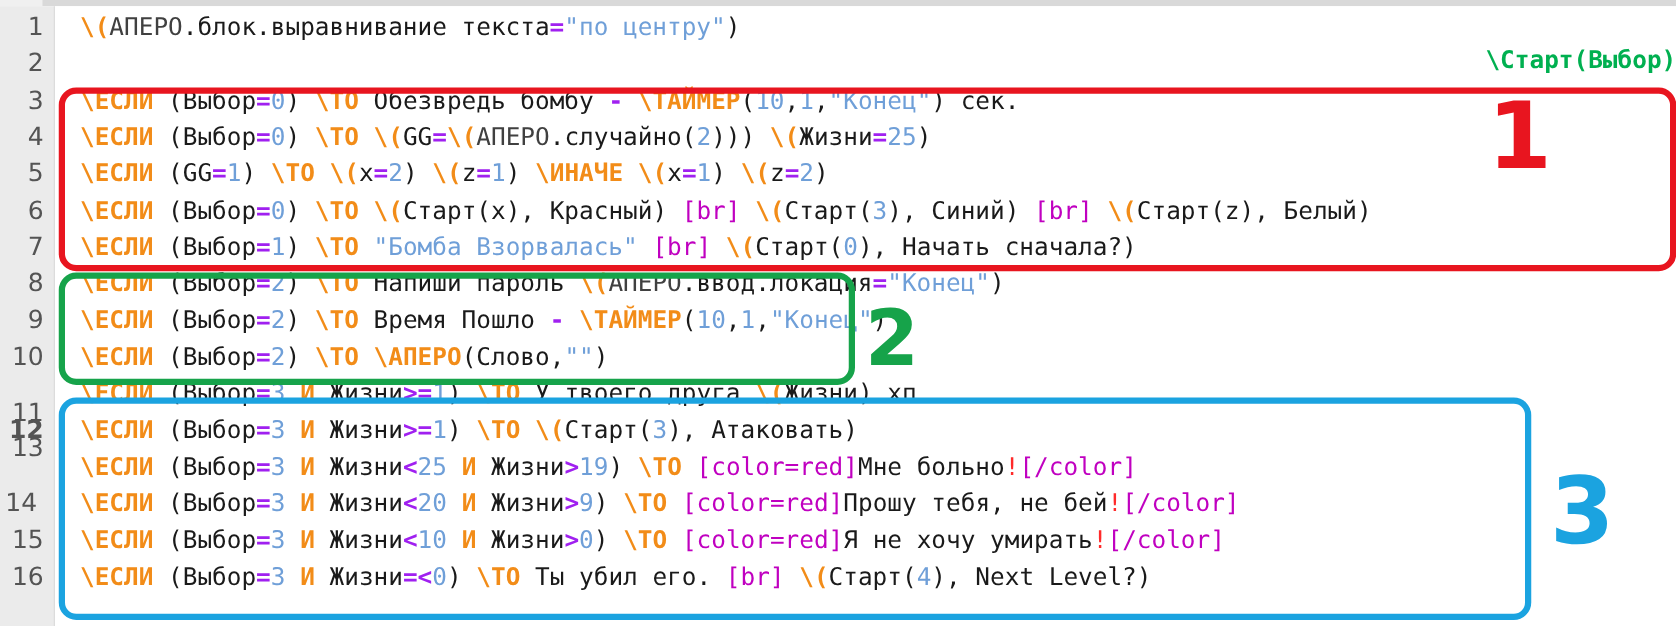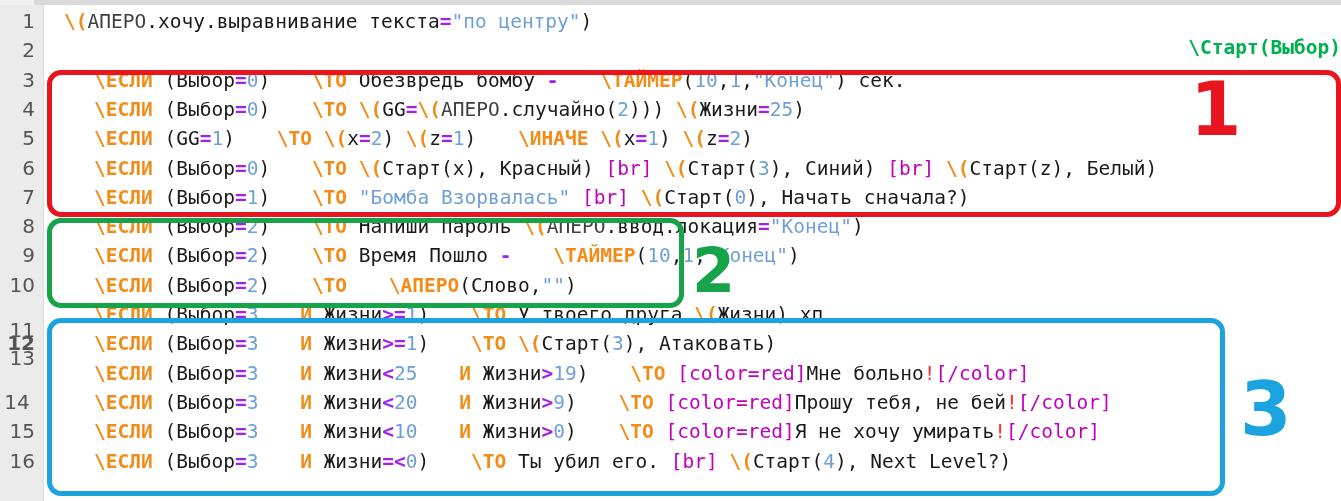--- a/index.html
+++ b/index.html
@@ -67,21 +67,21 @@
     line-height: 29.3px;
     white-space: pre;
     font-family: "DejaVu Sans Mono", monospace;
     font-size: 19.5px;
     color: #1a1a1a;
     padding-left: 20px;
     box-sizing: border-box;
     letter-spacing: 0px;
   }
   
-  .kw   { color: #f28c18; font-weight: bold; margin-left: 30px; }
+  .kw   { color: #f28c18; font-weight: bold; }
   .fn   { color: #00b050; font-weight: bold; }
   .obj  { color: #404040; }
   .num  { color: #6f9fd8; }
   .str  { color: #6f9fd8; }
   .op   { color: #a020f0; font-weight: bold; }
   .tag  { color: #c000c0; }
   .bang { color: #ff2a2a; }
   .bs   { color: #f28c18; font-weight: bold; }
   .pl   { color: #1a1a1a; }
 
@@ -123,21 +123,21 @@
       <div class="gutter-num" style="top: 265.7px;">10</div>
       <div class="gutter-num" style="top: 311px; text-align: right;">11</div>
       <div class="gutter-num" style="top: 324.3px; font-weight: bold;">12</div>
       <div class="gutter-num" style="top: 339px;">13</div>
       <div class="gutter-num" style="top: 382.9px; text-align: center;">14</div>
       <div class="gutter-num" style="top: 412.2px;">15</div>
       <div class="gutter-num" style="top: 441.5px; padding-left: 13px;">16</div>
     </div>
 
   <div class="code" id="code">
-      <div class="code-line" style="top: 2px;"><span class="bs">\(</span><span class="obj">АПЕРО</span><span class="pl">.хочу.выравнивание текста</span><span class="op">=</span><span class="str">"по центру"</span><span class="pl">)</span></div>
+      <div class="code-line" style="top: 2px;"><span class="bs">\(</span><span class="obj">АПЕРО</span><span class="pl">.блок.выравнивание текста</span><span class="op">=</span><span class="str">"по центру"</span><span class="pl">)</span></div>
       <div class="code-line" style="top: 28px; text-align: right;"><span class="fn">\Старт</span><span class="fn">(</span><span class="fn">Выбор</span><span class="fn">)</span></div>
       <div class="code-line" style="top: 60.6px;"><span class="kw">\ЕСЛИ</span><span class="pl"> (Выбор</span><span class="op">=</span><span class="num">0</span><span class="pl">) </span><span class="kw">\ТО</span><span class="pl"> Обезвредь бомбу </span><span class="op">-</span><span class="pl"> </span><span class="kw">\ТАЙМЕР</span><span class="pl">(</span><span class="num">10</span><span class="pl">,</span><span class="num">1</span><span class="pl">,</span><span class="str">"Конец"</span><span class="pl">) сек.</span></div>
       <div class="code-line" style="top: 89.9px;"><span class="kw">\ЕСЛИ</span><span class="pl"> (Выбор</span><span class="op">=</span><span class="num">0</span><span class="pl">) </span><span class="kw">\ТО</span><span class="pl"> </span><span class="bs">\(</span><span class="pl">GG</span><span class="op">=</span><span class="bs">\(</span><span class="obj">АПЕРО</span><span class="pl">.случайно(</span><span class="num">2</span><span class="pl">))) </span><span class="bs">\(</span><span class="pl">Жизни</span><span class="op">=</span><span class="num">25</span><span class="pl">)</span></div>
       <div class="code-line" style="top: 119.2px;"><span class="kw">\ЕСЛИ</span><span class="pl"> (GG</span><span class="op">=</span><span class="num">1</span><span class="pl">) </span><span class="kw">\ТО</span><span class="pl"> </span><span class="bs">\(</span><span class="pl">x</span><span class="op">=</span><span class="num">2</span><span class="pl">) </span><span class="bs">\(</span><span class="pl">z</span><span class="op">=</span><span class="num">1</span><span class="pl">) </span><span class="kw">\ИНАЧЕ</span><span class="pl"> </span><span class="bs">\(</span><span class="pl">x</span><span class="op">=</span><span class="num">1</span><span class="pl">) </span><span class="bs">\(</span><span class="pl">z</span><span class="op">=</span><span class="num">2</span><span class="pl">)</span></div>
       <div class="code-line" style="top: 148.5px;"><span class="kw">\ЕСЛИ</span><span class="pl"> (Выбор</span><span class="op">=</span><span class="num">0</span><span class="pl">) </span><span class="kw">\ТО</span><span class="pl"> </span><span class="bs">\(</span><span class="pl">Старт(x), Красный) </span><span class="tag">[br]</span><span class="pl"> </span><span class="bs">\(</span><span class="pl">Старт(</span><span class="num">3</span><span class="pl">), Синий) </span><span class="tag">[br]</span><span class="pl"> </span><span class="bs">\(</span><span class="pl">Старт(z), Белый)</span></div>
       <div class="code-line" style="top: 177.8px;"><span class="kw">\ЕСЛИ</span><span class="pl"> (Выбор</span><span class="op">=</span><span class="num">1</span><span class="pl">) </span><span class="kw">\ТО</span><span class="pl"> </span><span class="str">"Бомба Взорвалась"</span><span class="pl"> </span><span class="tag">[br]</span><span class="pl"> </span><span class="bs">\(</span><span class="pl">Старт(</span><span class="num">0</span><span class="pl">), Начать сначала?)</span></div>
       <div class="code-line" style="top: 207.1px;"><span class="kw">\ЕСЛИ</span><span class="pl"> (Выбор</span><span class="op">=</span><span class="num">2</span><span class="pl">) </span><span class="kw">\ТО</span><span class="pl"> Напиши пароль </span><span class="bs">\(</span><span class="obj">АПЕРО</span><span class="pl">.ввод.локация</span><span class="op">=</span><span class="str">"Конец"</span><span class="pl">)</span></div>
       <div class="code-line" style="top: 236.4px;"><span class="kw">\ЕСЛИ</span><span class="pl"> (Выбор</span><span class="op">=</span><span class="num">2</span><span class="pl">) </span><span class="kw">\ТО</span><span class="pl"> Время Пошло </span><span class="op">-</span><span class="pl"> </span><span class="kw">\ТАЙМЕР</span><span class="pl">(</span><span class="num">10</span><span class="pl">,</span><span class="num">1</span><span class="pl">,</span><span class="str">"Конец"</span><span class="pl">)</span></div>
       <div class="code-line" style="top: 265.7px;"><span class="kw">\ЕСЛИ</span><span class="pl"> (Выбор</span><span class="op">=</span><span class="num">2</span><span class="pl">) </span><span class="kw">\ТО</span><span class="pl"> </span><span class="kw">\АПЕРО</span><span class="pl">(Слово,</span><span class="str">""</span><span class="pl">)</span></div>
       <div class="code-line" style="top: 295px;"><span class="kw">\ЕСЛИ</span><span class="pl"> (Выбор</span><span class="op">=</span><span class="num">3</span><span class="pl"> </span><span class="kw">И</span><span class="pl"> Жизни</span><span class="op">&gt;=</span><span class="num">1</span><span class="pl">) </span><span class="kw">\ТО</span><span class="pl"> У твоего друга </span><span class="bs">\(</span><span class="pl">Жизни) хп</span></div>

